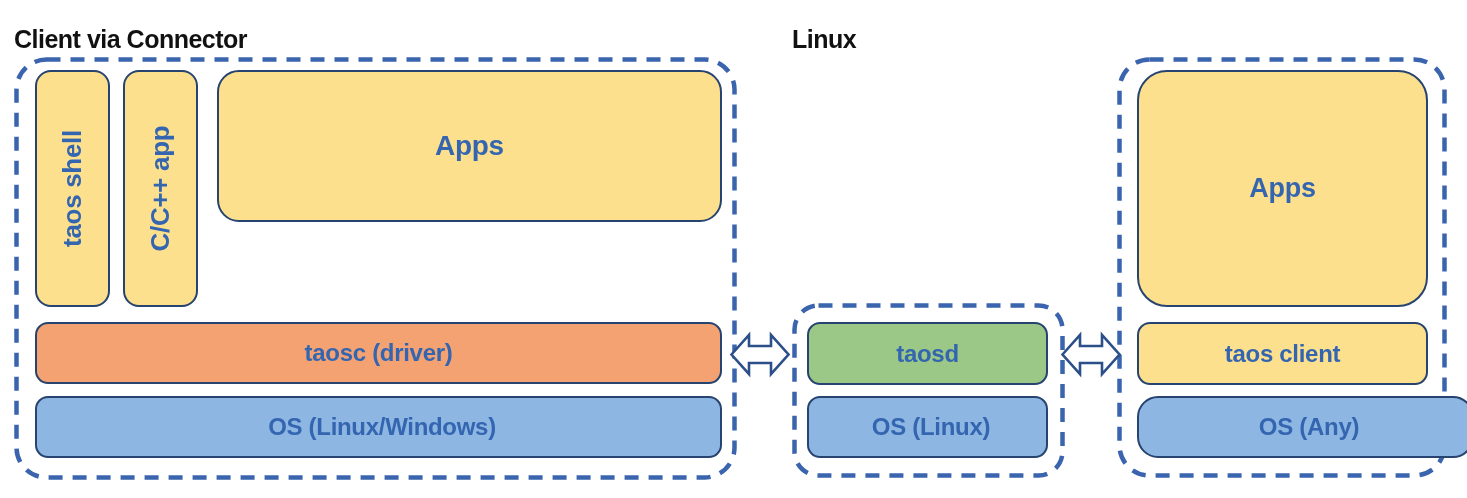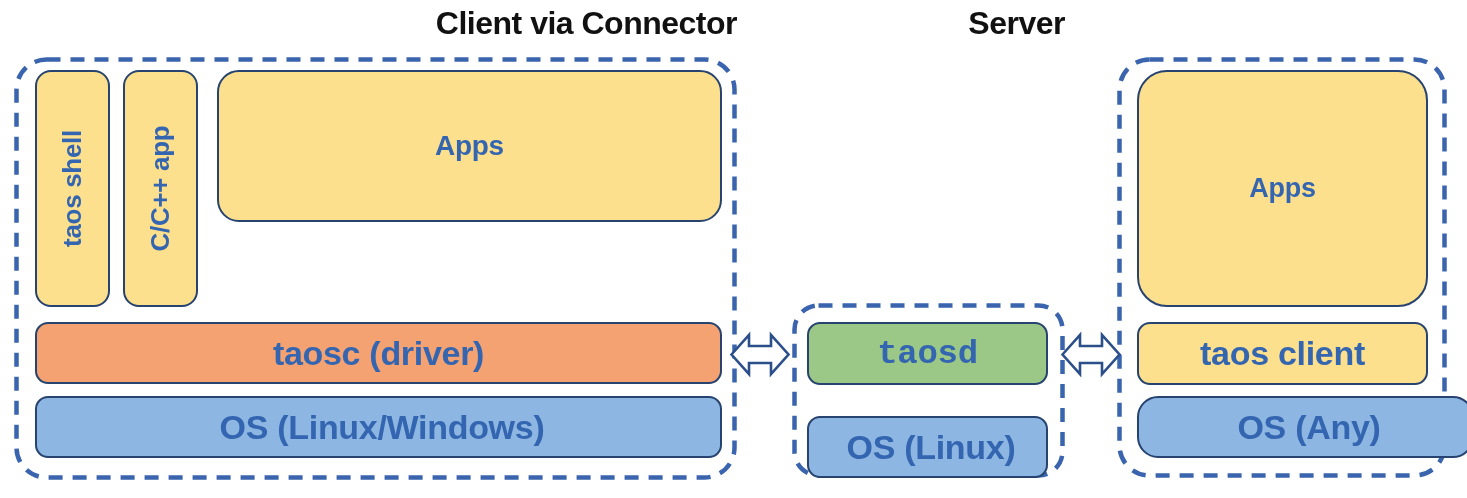--- a/index.html
+++ b/index.html
@@ -10,25 +10,25 @@
   }
   #canvas {
     position: relative;
     width: 1467px;
     height: 498px;
     background: var(--c-background, #ffffff);
     overflow: hidden;
   }
   .section-title {
     position: absolute;
-    top: 6px;
+    top: 22px;
     height: 34px;
     line-height: 34px;
-    text-align: right;
-    font-size: 32px;
+    text-align: left;
+    font-size: 25px;
     font-weight: 700;
     letter-spacing: -0.5px;
     color: var(--c-title-text, #111111);
     white-space: nowrap;
   }
   .dashed-svg {
     position: absolute;
     overflow: visible;
   }
   .dashed-rect {
@@ -48,49 +48,49 @@
   }
   .box .label {
     color: var(--c-label-text, #3465B0);
     font-weight: 700;
     letter-spacing: -0.3px;
     white-space: nowrap;
   }
   .fill-yellow { background: var(--c-yellow, #FFE18F); }
   .fill-orange { background: var(--c-orange, #F4A272); }
   .fill-blue   { background: var(--c-blue,   #8DB7E2); padding-left: 7px; }
-  .fill-green  { background: var(--c-green,  #9BC886); font-family: Liberation Mono, monospace; }
+  .fill-green  { background: var(--c-green,  #9BC886); }
   .fill-gray   { background: var(--c-gray,   #BEBEBE); }
 
   .vbox .label {
     transform: rotate(-90deg);
     font-size: 26px;
   }
   .two-line .label { white-space: normal; line-height: 1.4; font-size: 27px; }
   .two-line .label span { display: block; white-space: nowrap; }
 
   .fs-apps { font-size: 28px; }
-  .fs-std  { font-size: 34px; }
+  .fs-std  { font-size: 24px; }
   .fs-connector { font-size: 23px; }
 
   .arrow-svg { position: absolute; z-index: 5; overflow: visible; }
   .arrow-shape {
     fill: var(--c-arrow-fill, #ffffff);
     stroke: var(--c-arrow-outline, #2B4F88);
     stroke-width: 2.6;
     stroke-linejoin: miter;
   }
 </style>
 </head>
 <body>
 
 <div id="canvas">
 
   <div class="section-title" style="left:14px; width:723px;">Client via Connector</div>
-  <div class="section-title" style="left:792px; width:273px;">Server</div>
+  <div class="section-title" style="left:792px; width:273px;">Linux</div>
 
   <svg class="dashed-svg" style="left:14px; top:57px;" width="723" height="423">
     <rect class="dashed-rect" x="2.5" y="2.5" width="718" height="418" rx="30" ry="30"></rect>
   </svg>
   <svg class="dashed-svg" style="left:792px; top:303px;" width="273" height="175">
     <rect class="dashed-rect" x="2.5" y="2.5" width="268" height="170" rx="24" ry="24"></rect>
   </svg>
   <svg class="dashed-svg" style="left:1117px; top:57px;" width="330" height="421">
     <rect class="dashed-rect" x="2.5" y="2.5" width="325" height="416" rx="30" ry="30"></rect>
   </svg>
@@ -113,21 +113,21 @@
   </div>
 
   <div class="box fill-blue" style="left:35px; top:396px; width:687px; height:62px; border-radius:13px;">
     <span class="label fs-std">OS (Linux/Windows)</span>
   </div>
 
   <div class="box fill-green" style="left:807px; top:322px; width:241px; height:63px; border-radius:13px;">
     <span class="label fs-std">taosd</span>
   </div>
 
-  <div class="box fill-blue" style="left:807px; top:416px; width:241px; height:62px; border-radius:13px;">
+  <div class="box fill-blue" style="left:807px; top:396px; width:241px; height:62px; border-radius:13px;">
     <span class="label fs-std">OS (Linux)</span>
   </div>
 
   <div class="box fill-yellow two-line" style="left:1137px; top:70px; width:291px; height:237px; border-radius:30px;">
     <span class="label">
       <span>Apps</span>
     </span>
   </div>
 
   <div class="box fill-yellow" style="left:1137px; top:322px; width:291px; height:63px; border-radius:13px;">

